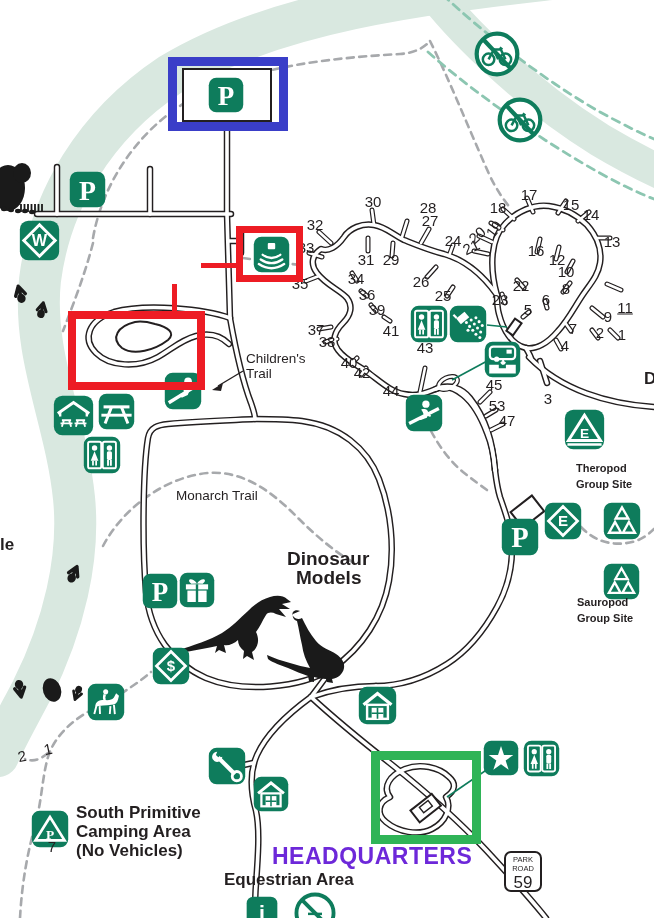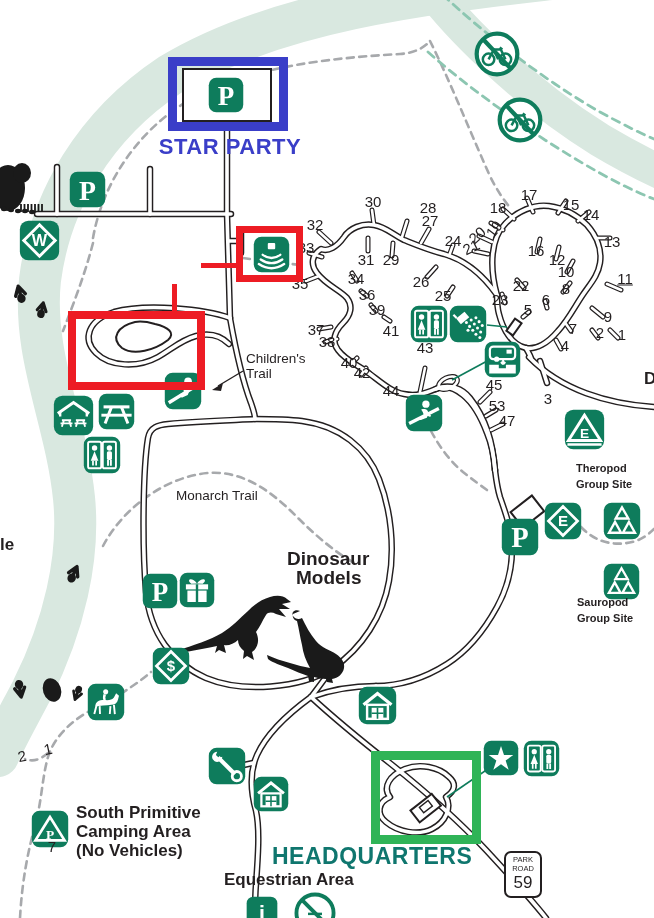--- a/index.html
+++ b/index.html
@@ -18,21 +18,21 @@
   .site-num{position:absolute;transform:translate(-50%,-50%);font-size:15px;line-height:1;
     color:#231f20;white-space:nowrap;}
   .lbl{position:absolute;white-space:nowrap;line-height:1.05;}
   .lbl.plain{font-size:13.5px;}
   .lbl.bold19{font-size:19px;font-weight:bold;}
   .lbl.bold15{font-size:11px;font-weight:bold;}
   .lbl.bold17{font-size:17px;font-weight:bold;}
   .annot-box{position:absolute;box-sizing:border-box;background:transparent;}
   .annot-line{position:absolute;}
   .annot-text{position:absolute;font-weight:bold;white-space:nowrap;letter-spacing:.5px;}
-  .park-sign{position:absolute;left:504px;top:851px;width:38px;height:47px;background:#fff;
+  .park-sign{position:absolute;left:504px;top:851px;width:38px;height:41px;background:#fff;
     border:2.5px solid #231f20;border-radius:7px;box-sizing:border-box;text-align:center;
     font-family:"Liberation Sans",sans-serif;}
   .park-sign .sm{font-size:7.5px;line-height:1.15;margin-top:3px;}
   .park-sign .big{font-size:17px;line-height:1;margin-top:1px;}
 </style>
 </head>
 <body>
 
 <div class="map-root">
 
@@ -477,21 +477,21 @@
       <span class="site-num" style="left: 622px; top: 334px;">1</span>
       <span class="site-num" style="left: 600px; top: 332px;">2</span>
       <span class="site-num" style="left: 548px; top: 398px;">3</span>
       <span class="site-num" style="left: 565px; top: 345px;">4</span>
       <span class="site-num" style="left: 528px; top: 309px;">5</span>
       <span class="site-num" style="left: 546px; top: 299px;">6</span>
       <span class="site-num" style="left: 573px; top: 328px;">7</span>
       <span class="site-num" style="left: 566px; top: 288px;">8</span>
       <span class="site-num" style="left: 608px; top: 316px;">9</span>
       <span class="site-num" style="left: 566px; top: 271px;">10</span>
-      <span class="site-num" style="left: 625px; top: 278px; text-decoration: underline;">11</span>
+      <span class="site-num" style="left: 625px; top: 307px; text-decoration: underline;">11</span>
       <span class="site-num" style="left: 557px; top: 259px;">12</span>
       <span class="site-num" style="left: 612px; top: 241px;">13</span>
       <span class="site-num" style="left: 591px; top: 214px;">14</span>
       <span class="site-num" style="left: 571px; top: 204px;">15</span>
       <span class="site-num" style="left: 536px; top: 250px;">16</span>
       <span class="site-num" style="left: 529px; top: 194px;">17</span>
       <span class="site-num" style="left: 498px; top: 207px;">18</span>
       <span class="site-num" style="left: 494px; top: 229px; transform: translate(-50%, -50%) rotate(-52deg);">19</span>
       <span class="site-num" style="left: 477px; top: 235px; transform: translate(-50%, -50%) rotate(-42deg);">20</span>
       <span class="site-num" style="left: 471px; top: 247px; transform: translate(-50%, -50%) rotate(-26deg);">21</span>
@@ -537,28 +537,27 @@
       <div class="lbl bold15" style="left: 577px; top: 613px;">Group Site</div>
       <div class="lbl bold17" style="left: 76px; top: 804px;">South Primitive</div>
       <div class="lbl bold17" style="left: 76px; top: 823px;">Camping Area</div>
       <div class="lbl bold17" style="left: 76px; top: 842px;">(No Vehicles)</div>
       <div class="lbl bold17" style="left: 224px; top: 871px;">Equestrian Area</div>
       <div class="lbl bold17" style="left: 0px; top: 536px;">le</div>
       <div class="lbl bold17" style="left: 644px; top: 370px;">D</div>
     </div>
 
   <div class="annot-box" style="left:168px;top:57px;width:120px;height:74px;border:9px solid #3a3ec8;"></div>
-  <div class="annot-text" style="left:150px;top:134px;width:160px;text-align:center;font-size:22px;color:#3a3ec8;">STAR PARTY</div>
 
   <div class="annot-box" style="left:236px;top:226px;width:67px;height:56px;border:7px solid #ed1c24;"></div>
   <div class="annot-box" style="left:68px;top:311px;width:137px;height:79px;border:8px solid #ed1c24;"></div>
   <div class="annot-line" style="left:201px;top:263px;width:36px;height:5px;background:#ed1c24;"></div>
   <div class="annot-line" style="left:172px;top:284px;width:5px;height:29px;background:#ed1c24;"></div>
 
   <div class="annot-box" style="left:371px;top:751px;width:110px;height:93px;border:9px solid #2fb457;"></div>
-  <div class="annot-text" style="left:272px;top:843px;font-size:23px;color:#0f766e;">HEADQUARTERS</div>
+  <div class="annot-text" style="left:272px;top:843px;font-size:23px;color:#6d28d9;">HEADQUARTERS</div>
 
   <div class="park-sign">
     <div class="sm"><span>PARK</span><br>
     <span>ROAD</span></div>
     <div class="big">59</div>
   </div>
 </div>
 
 </body></html>

